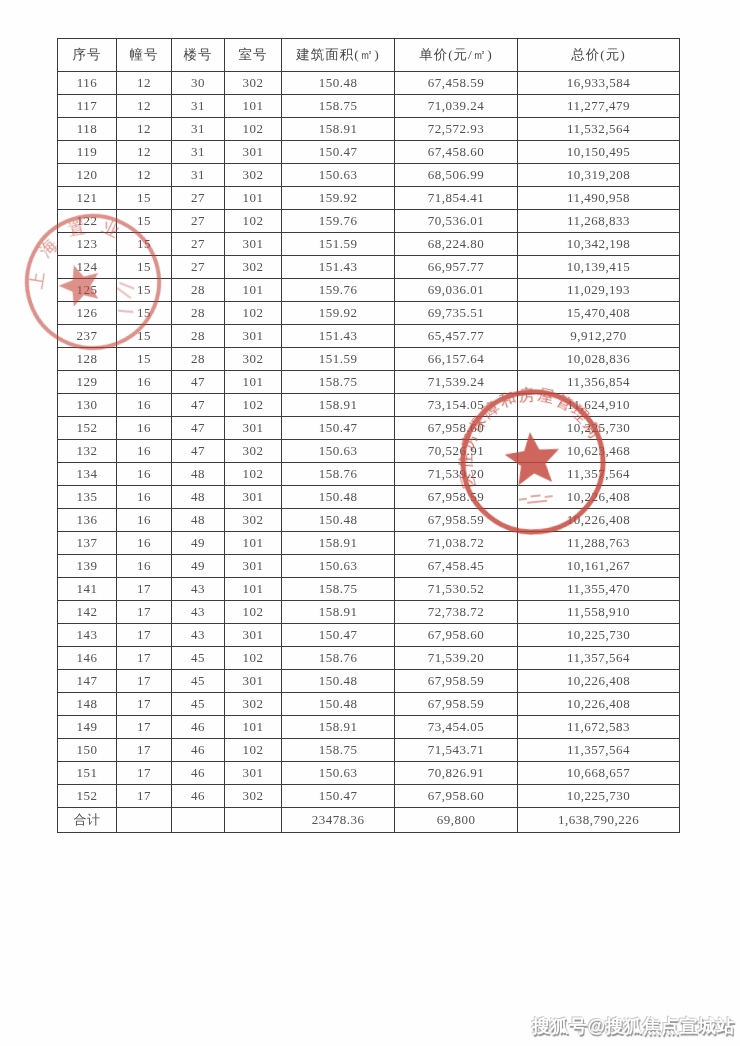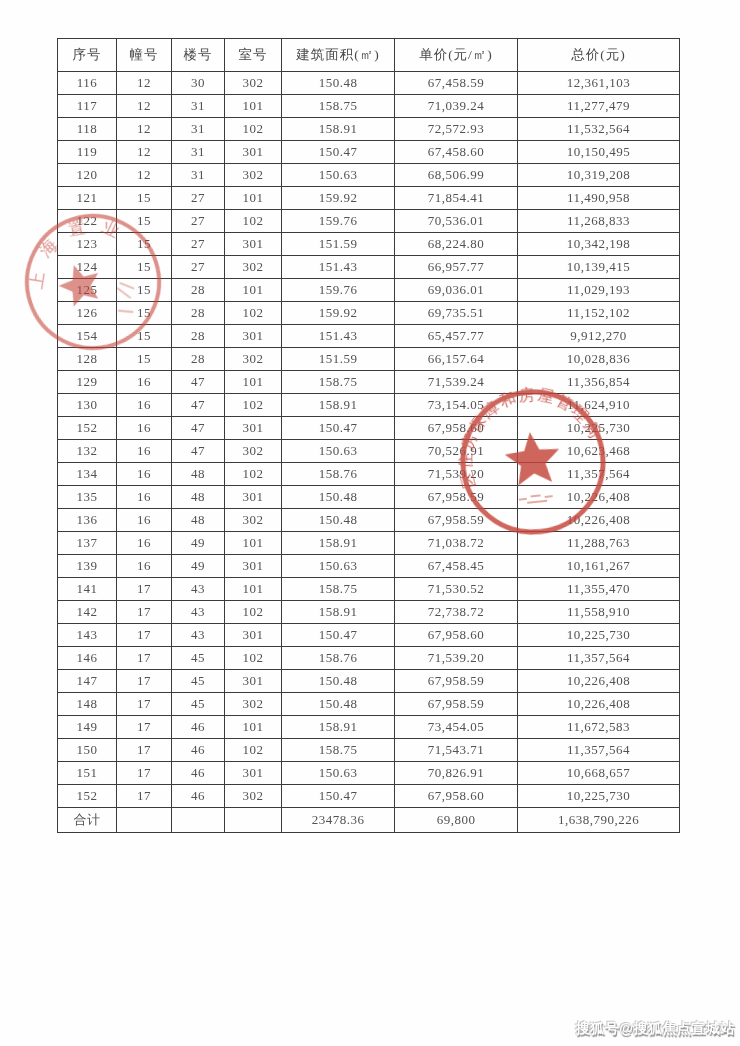--- a/index.html
+++ b/index.html
@@ -28,21 +28,21 @@
   }
   .price-table tr.total-row td{height:24px;line-height:24px;margin-top:36px;}
   
   .stamp{position:absolute;pointer-events:none;}
   .stamp-left{left:18px;top:207px;opacity:.58;filter:blur(.7px);transform:rotate(-18deg);}
   .stamp-right{left:453px;top:382px;opacity:.82;filter:blur(.4px);transform:rotate(-6deg);}
   
   .watermark{
     position:absolute;right:5px;bottom:8px;
     font-family:"Liberation Sans","DejaVu Sans",sans-serif;
-    font-size:14px;font-weight:bold;color:#ffffff;letter-spacing:.5px;
+    font-size:18px;font-weight:bold;color:#ffffff;letter-spacing:.5px;
     text-shadow:1px 2px 1px #8f8f8f,-1px -1px 0 #c8c8c8,0 0 1px #aaaaaa;
   }
 </style>
 </head>
 <body>
 
 <div class="page">
 
   <table class="price-table">
     <colgroup>
@@ -64,21 +64,21 @@
           <td>单价(元/㎡)</td>
           <td>总价(元)</td>
         </tr>
         <tr class="data-row">
           <td>116</td>
           <td>12</td>
           <td>30</td>
           <td>302</td>
           <td>150.48</td>
           <td>67,458.59</td>
-          <td>12,361,103</td>
+          <td>16,933,584</td>
         </tr>
         <tr class="data-row">
           <td>117</td>
           <td>12</td>
           <td>31</td>
           <td>101</td>
           <td>158.75</td>
           <td>71,039.24</td>
           <td>11,277,479</td>
         </tr>
@@ -154,24 +154,24 @@
           <td>69,036.01</td>
           <td>11,029,193</td>
         </tr>
         <tr class="data-row">
           <td>126</td>
           <td>15</td>
           <td>28</td>
           <td>102</td>
           <td>159.92</td>
           <td>69,735.51</td>
-          <td>11,152,102</td>
-        </tr>
-        <tr class="data-row">
-          <td>154</td>
+          <td>15,470,408</td>
+        </tr>
+        <tr class="data-row">
+          <td>237</td>
           <td>15</td>
           <td>28</td>
           <td>301</td>
           <td>151.43</td>
           <td>65,457.77</td>
           <td>9,912,270</td>
         </tr>
         <tr class="data-row">
           <td>128</td>
           <td>15</td>

